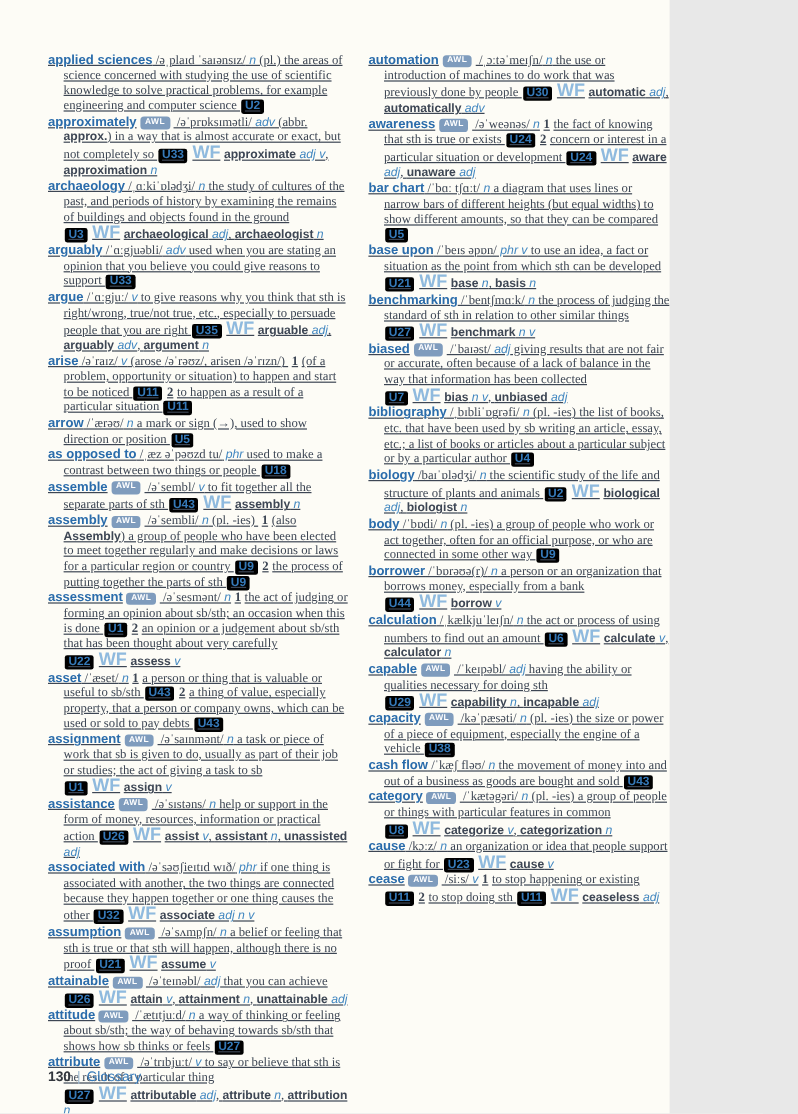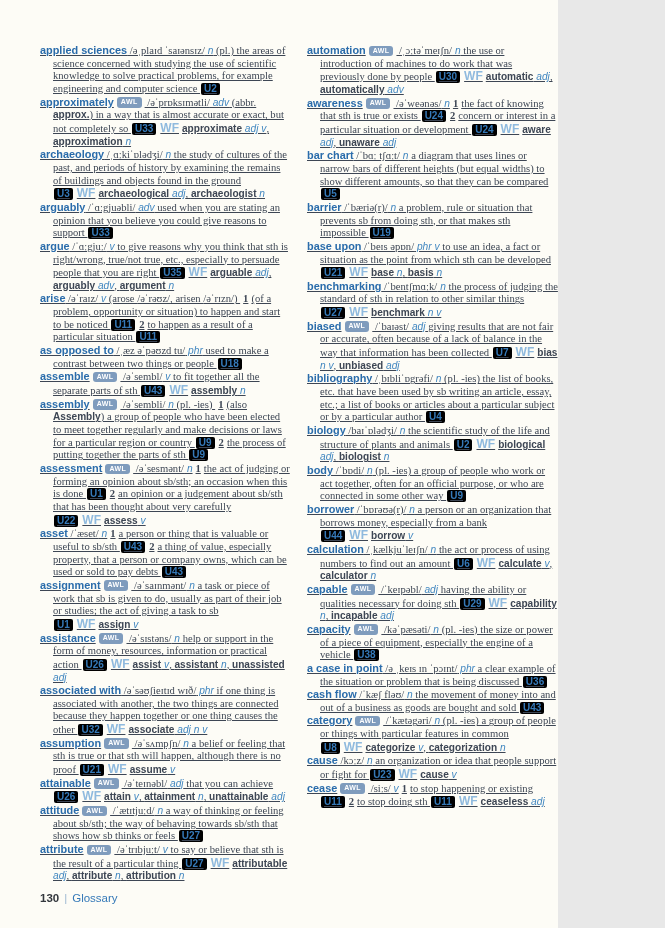--- a/index.html
+++ b/index.html
@@ -72,21 +72,21 @@
     padding:1px 4px 1.5px 4px;
     border-radius:3px;
     margin:0 3px;
     vertical-align:1.5px;
     text-indent:0;
     line-height:8px;
   }
   .wf{
     font-family:"Liberation Sans", sans-serif;
     font-weight:bold;
-    font-size:12px;
+    font-size:15px;
     color:#8fbade;
     margin:0 3px;
     white-space:nowrap;
   }
   .footer{
     position:absolute;
     left:40px;
     bottom:24px;
     font-family:"Liberation Sans", sans-serif;
     font-size:11.5px;
@@ -100,49 +100,48 @@
 
 <div class="page">
   <div class="columns">
     <div class="col">
         <p class="entry"><span class="hw">applied sciences</span><span class="ph"> /əˌplaɪd ˈsaɪənsɪz/</span><span class="pos"> n</span><span class="t"> (pl.) the areas of science concerned with studying the use of scientific knowledge to solve practical problems, for example engineering and computer science </span><span class="u">U2</span></p>
         <p class="entry"><span class="hw">approximately</span><span class="awl">AWL</span><span class="ph"> /əˈprɒksɪmətli/</span><span class="pos"> adv</span><span class="t"> (abbr. </span><span class="b">approx.</span><span class="t">) in a way that is almost accurate or exact, but not completely so </span><span class="u">U33</span><span class="wf">WF</span><span class="b">approximate</span><span class="pos"> adj v</span><span class="t">, </span><span class="b">approximation</span><span class="pos"> n</span></p>
         <p class="entry"><span class="hw">archaeology</span><span class="ph"> /ˌɑːkiˈɒlədʒi/</span><span class="pos"> n</span><span class="t"> the study of cultures of the past, and periods of history by examining the remains of buildings and objects found in the ground </span><span class="u">U3</span><span class="wf">WF</span><span class="b">archaeological</span><span class="pos"> adj</span><span class="t">, </span><span class="b">archaeologist</span><span class="pos"> n</span></p>
         <p class="entry"><span class="hw">arguably</span><span class="ph"> /ˈɑːgjuəbli/</span><span class="pos"> adv</span><span class="t"> used when you are stating an opinion that you believe you could give reasons to support </span><span class="u">U33</span></p>
         <p class="entry"><span class="hw">argue</span><span class="ph"> /ˈɑːgjuː/</span><span class="pos"> v</span><span class="t"> to give reasons why you think that sth is right/wrong, true/not true, etc., especially to persuade people that you are right </span><span class="u">U35</span><span class="wf">WF</span><span class="b">arguable</span><span class="pos"> adj</span><span class="t">, </span><span class="b">arguably</span><span class="pos"> adv</span><span class="t">, </span><span class="b">argument</span><span class="pos"> n</span></p>
         <p class="entry"><span class="hw">arise</span><span class="ph"> /əˈraɪz/</span><span class="pos"> v</span><span class="t"> (arose </span><span class="ph">/əˈrəʊz/</span><span class="t">, arisen </span><span class="ph">/əˈrɪzn/</span><span class="t">) </span><span class="num">1</span><span class="t">(of a problem, opportunity or situation) to happen and start to be noticed </span><span class="u">U11</span><span class="num">2</span><span class="t">to happen as a result of a particular situation </span><span class="u">U11</span></p>
+        <p class="entry"><span class="hw">arrow</span><span class="ph"> /ˈærəʊ/</span><span class="pos"> n</span><span class="t"> a mark or sign (→), used to show direction or position </span><span class="u">U5</span></p>
         <p class="entry"><span class="hw">as opposed to</span><span class="ph"> /ˌæz əˈpəʊzd tu/</span><span class="pos"> phr</span><span class="t"> used to make a contrast between two things or people </span><span class="u">U18</span></p>
         <p class="entry"><span class="hw">assemble</span><span class="awl">AWL</span><span class="ph"> /əˈsembl/</span><span class="pos"> v</span><span class="t"> to fit together all the separate parts of sth </span><span class="u">U43</span><span class="wf">WF</span><span class="b">assembly</span><span class="pos"> n</span></p>
         <p class="entry"><span class="hw">assembly</span><span class="awl">AWL</span><span class="ph"> /əˈsembli/</span><span class="pos"> n</span><span class="t"> (pl. -ies) </span><span class="num">1</span><span class="t">(also </span><span class="b">Assembly</span><span class="t">) a group of people who have been elected to meet together regularly and make decisions or laws for a particular region or country </span><span class="u">U9</span><span class="num">2</span><span class="t">the process of putting together the parts of sth </span><span class="u">U9</span></p>
         <p class="entry"><span class="hw">assessment</span><span class="awl">AWL</span><span class="ph"> /əˈsesmənt/</span><span class="pos"> n</span><span class="num">1</span><span class="t">the act of judging or forming an opinion about sb/sth; an occasion when this is done </span><span class="u">U1</span><span class="num">2</span><span class="t">an opinion or a judgement about sb/sth that has been thought about very carefully </span><span class="u">U22</span><span class="wf">WF</span><span class="b">assess</span><span class="pos"> v</span></p>
         <p class="entry"><span class="hw">asset</span><span class="ph"> /ˈæset/</span><span class="pos"> n</span><span class="num">1</span><span class="t">a person or thing that is valuable or useful to sb/sth </span><span class="u">U43</span><span class="num">2</span><span class="t">a thing of value, especially property, that a person or company owns, which can be used or sold to pay debts </span><span class="u">U43</span></p>
         <p class="entry"><span class="hw">assignment</span><span class="awl">AWL</span><span class="ph"> /əˈsaɪnmənt/</span><span class="pos"> n</span><span class="t"> a task or piece of work that sb is given to do, usually as part of their job or studies; the act of giving a task to sb </span><span class="u">U1</span><span class="wf">WF</span><span class="b">assign</span><span class="pos"> v</span></p>
         <p class="entry"><span class="hw">assistance</span><span class="awl">AWL</span><span class="ph"> /əˈsɪstəns/</span><span class="pos"> n</span><span class="t"> help or support in the form of money, resources, information or practical action </span><span class="u">U26</span><span class="wf">WF</span><span class="b">assist</span><span class="pos"> v</span><span class="t">, </span><span class="b">assistant</span><span class="pos"> n</span><span class="t">, </span><span class="b">unassisted</span><span class="pos"> adj</span></p>
         <p class="entry"><span class="hw">associated with</span><span class="ph"> /əˈsəʊʃieɪtɪd wɪð/</span><span class="pos"> phr</span><span class="t"> if one thing is associated with another, the two things are connected because they happen together or one thing causes the other </span><span class="u">U32</span><span class="wf">WF</span><span class="b">associate</span><span class="pos"> adj n v</span></p>
         <p class="entry"><span class="hw">assumption</span><span class="awl">AWL</span><span class="ph"> /əˈsʌmpʃn/</span><span class="pos"> n</span><span class="t"> a belief or feeling that sth is true or that sth will happen, although there is no proof </span><span class="u">U21</span><span class="wf">WF</span><span class="b">assume</span><span class="pos"> v</span></p>
         <p class="entry"><span class="hw">attainable</span><span class="awl">AWL</span><span class="ph"> /əˈteɪnəbl/</span><span class="pos"> adj</span><span class="t"> that you can achieve </span><span class="u">U26</span><span class="wf">WF</span><span class="b">attain</span><span class="pos"> v</span><span class="t">, </span><span class="b">attainment</span><span class="pos"> n</span><span class="t">, </span><span class="b">unattainable</span><span class="pos"> adj</span></p>
         <p class="entry"><span class="hw">attitude</span><span class="awl">AWL</span><span class="ph"> /ˈætɪtjuːd/</span><span class="pos"> n</span><span class="t"> a way of thinking or feeling about sb/sth; the way of behaving towards sb/sth that shows how sb thinks or feels </span><span class="u">U27</span></p>
         <p class="entry"><span class="hw">attribute</span><span class="awl">AWL</span><span class="ph"> /əˈtrɪbjuːt/</span><span class="pos"> v</span><span class="t"> to say or believe that sth is the result of a particular thing </span><span class="u">U27</span><span class="wf">WF</span><span class="b">attributable</span><span class="pos"> adj</span><span class="t">, </span><span class="b">attribute</span><span class="pos"> n</span><span class="t">, </span><span class="b">attribution</span><span class="pos"> n</span></p>
       </div>
     <div class="col">
         <p class="entry"><span class="hw">automation</span><span class="awl">AWL</span><span class="ph"> /ˌɔːtəˈmeɪʃn/</span><span class="pos"> n</span><span class="t"> the use or introduction of machines to do work that was previously done by people </span><span class="u">U30</span><span class="wf">WF</span><span class="b">automatic</span><span class="pos"> adj</span><span class="t">, </span><span class="b">automatically</span><span class="pos"> adv</span></p>
         <p class="entry"><span class="hw">awareness</span><span class="awl">AWL</span><span class="ph"> /əˈweənəs/</span><span class="pos"> n</span><span class="num">1</span><span class="t">the fact of knowing that sth is true or exists </span><span class="u">U24</span><span class="num">2</span><span class="t">concern or interest in a particular situation or development </span><span class="u">U24</span><span class="wf">WF</span><span class="b">aware</span><span class="pos"> adj</span><span class="t">, </span><span class="b">unaware</span><span class="pos"> adj</span></p>
         <p class="entry"><span class="hw">bar chart</span><span class="ph"> /ˈbɑː tʃɑːt/</span><span class="pos"> n</span><span class="t"> a diagram that uses lines or narrow bars of different heights (but equal widths) to show different amounts, so that they can be compared </span><span class="u">U5</span></p>
-        <p class="entry"><span class="hw">barrier</span><span class="ph"> /ˈbæriə(r)/</span><span class="pos"> n</span><span class="t"> a problem, rule or situation that prevents sb from doing sth, or that makes sth impossible </span><span class="u">U19</span></p>
         <p class="entry"><span class="hw">base upon</span><span class="ph"> /ˈbeɪs əpɒn/</span><span class="pos"> phr v</span><span class="t"> to use an idea, a fact or situation as the point from which sth can be developed </span><span class="u">U21</span><span class="wf">WF</span><span class="b">base</span><span class="pos"> n</span><span class="t">, </span><span class="b">basis</span><span class="pos"> n</span></p>
         <p class="entry"><span class="hw">benchmarking</span><span class="ph"> /ˈbentʃmɑːk/</span><span class="pos"> n</span><span class="t"> the process of judging the standard of sth in relation to other similar things </span><span class="u">U27</span><span class="wf">WF</span><span class="b">benchmark</span><span class="pos"> n v</span></p>
         <p class="entry"><span class="hw">biased</span><span class="awl">AWL</span><span class="ph"> /ˈbaɪəst/</span><span class="pos"> adj</span><span class="t"> giving results that are not fair or accurate, often because of a lack of balance in the way that information has been collected </span><span class="u">U7</span><span class="wf">WF</span><span class="b">bias</span><span class="pos"> n v</span><span class="t">, </span><span class="b">unbiased</span><span class="pos"> adj</span></p>
         <p class="entry"><span class="hw">bibliography</span><span class="ph"> /ˌbɪbliˈɒgrəfi/</span><span class="pos"> n</span><span class="t"> (pl. -ies) the list of books, etc. that have been used by sb writing an article, essay, etc.; a list of books or articles about a particular subject or by a particular author </span><span class="u">U4</span></p>
         <p class="entry"><span class="hw">biology</span><span class="ph"> /baɪˈɒlədʒi/</span><span class="pos"> n</span><span class="t"> the scientific study of the life and structure of plants and animals </span><span class="u">U2</span><span class="wf">WF</span><span class="b">biological</span><span class="pos"> adj</span><span class="t">, </span><span class="b">biologist</span><span class="pos"> n</span></p>
         <p class="entry"><span class="hw">body</span><span class="ph"> /ˈbɒdi/</span><span class="pos"> n</span><span class="t"> (pl. -ies) a group of people who work or act together, often for an official purpose, or who are connected in some other way </span><span class="u">U9</span></p>
         <p class="entry"><span class="hw">borrower</span><span class="ph"> /ˈbɒrəʊə(r)/</span><span class="pos"> n</span><span class="t"> a person or an organization that borrows money, especially from a bank </span><span class="u">U44</span><span class="wf">WF</span><span class="b">borrow</span><span class="pos"> v</span></p>
         <p class="entry"><span class="hw">calculation</span><span class="ph"> /ˌkælkjuˈleɪʃn/</span><span class="pos"> n</span><span class="t"> the act or process of using numbers to find out an amount </span><span class="u">U6</span><span class="wf">WF</span><span class="b">calculate</span><span class="pos"> v</span><span class="t">, </span><span class="b">calculator</span><span class="pos"> n</span></p>
         <p class="entry"><span class="hw">capable</span><span class="awl">AWL</span><span class="ph"> /ˈkeɪpəbl/</span><span class="pos"> adj</span><span class="t"> having the ability or qualities necessary for doing sth </span><span class="u">U29</span><span class="wf">WF</span><span class="b">capability</span><span class="pos"> n</span><span class="t">, </span><span class="b">incapable</span><span class="pos"> adj</span></p>
         <p class="entry"><span class="hw">capacity</span><span class="awl">AWL</span><span class="ph"> /kəˈpæsəti/</span><span class="pos"> n</span><span class="t"> (pl. -ies) the size or power of a piece of equipment, especially the engine of a vehicle </span><span class="u">U38</span></p>
-        <p class="entry"><span class="hw">a case in point</span><span class="ph"> /ə ˌkeɪs ɪn ˈpɔɪnt/</span><span class="pos"> phr</span><span class="t"> a clear example of the situation or problem that is being discussed </span><span class="u">U36</span></p>
         <p class="entry"><span class="hw">cash flow</span><span class="ph"> /ˈkæʃ fləʊ/</span><span class="pos"> n</span><span class="t"> the movement of money into and out of a business as goods are bought and sold </span><span class="u">U43</span></p>
         <p class="entry"><span class="hw">category</span><span class="awl">AWL</span><span class="ph"> /ˈkætəgəri/</span><span class="pos"> n</span><span class="t"> (pl. -ies) a group of people or things with particular features in common </span><span class="u">U8</span><span class="wf">WF</span><span class="b">categorize</span><span class="pos"> v</span><span class="t">, </span><span class="b">categorization</span><span class="pos"> n</span></p>
         <p class="entry"><span class="hw">cause</span><span class="ph"> /kɔːz/</span><span class="pos"> n</span><span class="t"> an organization or idea that people support or fight for </span><span class="u">U23</span><span class="wf">WF</span><span class="b">cause</span><span class="pos"> v</span></p>
         <p class="entry"><span class="hw">cease</span><span class="awl">AWL</span><span class="ph"> /siːs/</span><span class="pos"> v</span><span class="num">1</span><span class="t">to stop happening or existing </span><span class="u">U11</span><span class="num">2</span><span class="t">to stop doing sth </span><span class="u">U11</span><span class="wf">WF</span><span class="b">ceaseless</span><span class="pos"> adj</span></p>
       </div>
   </div>
   <div class="footer">
     <span class="pagenum">130</span><span class="sep">|</span><span class="section">Glossary</span>
   </div>
 </div>

